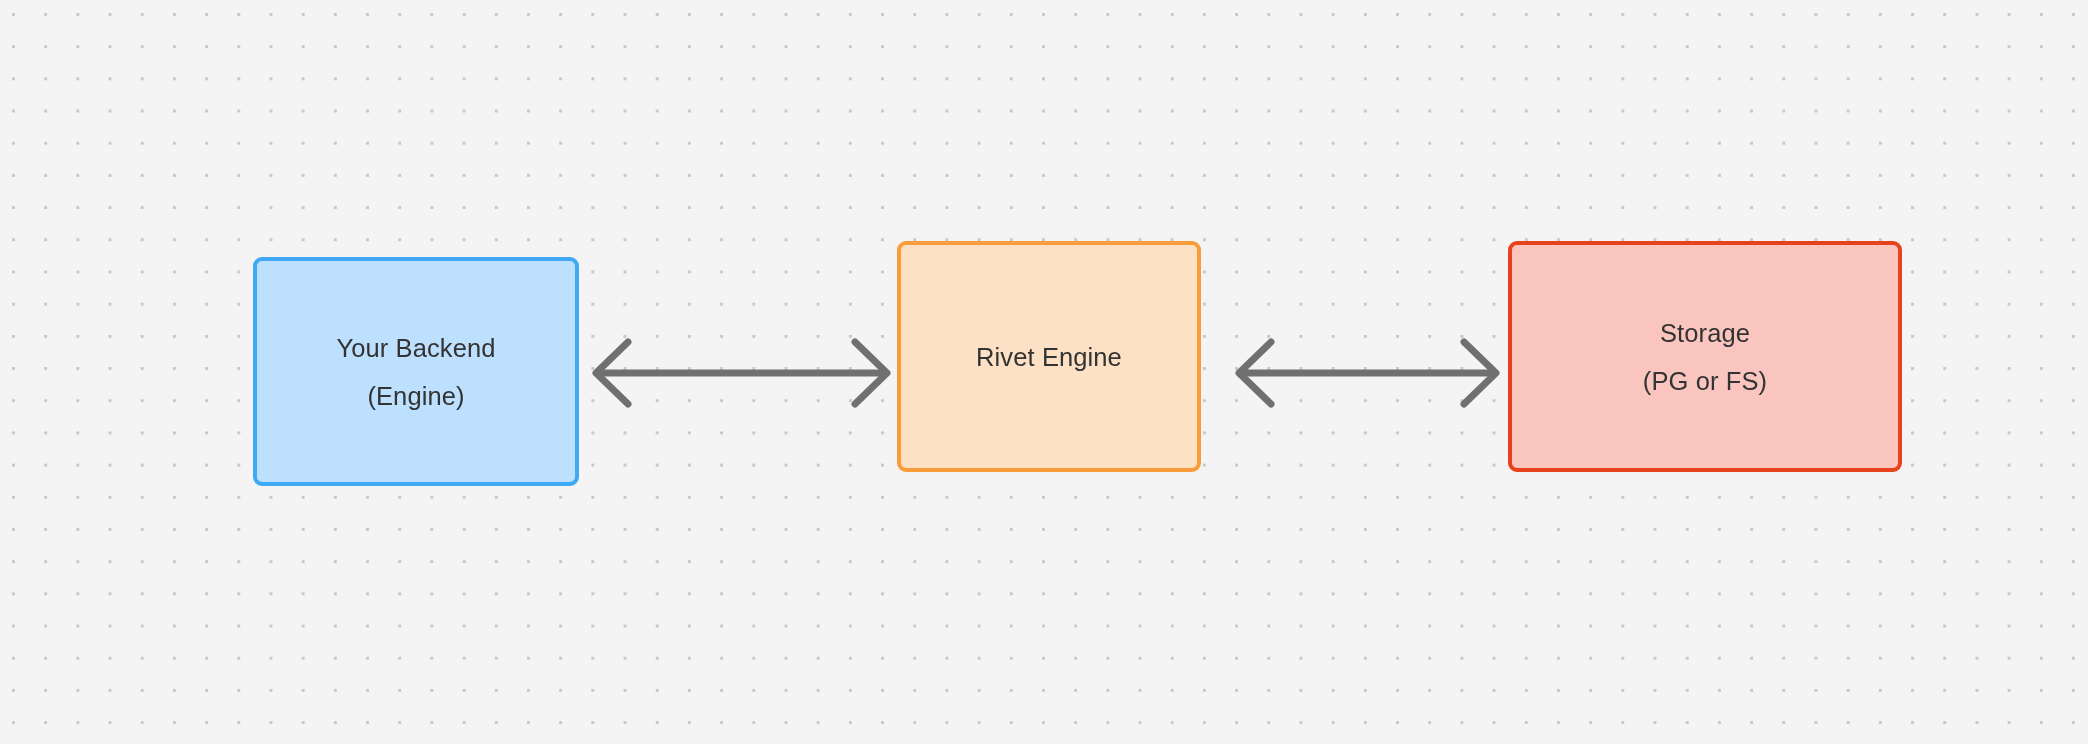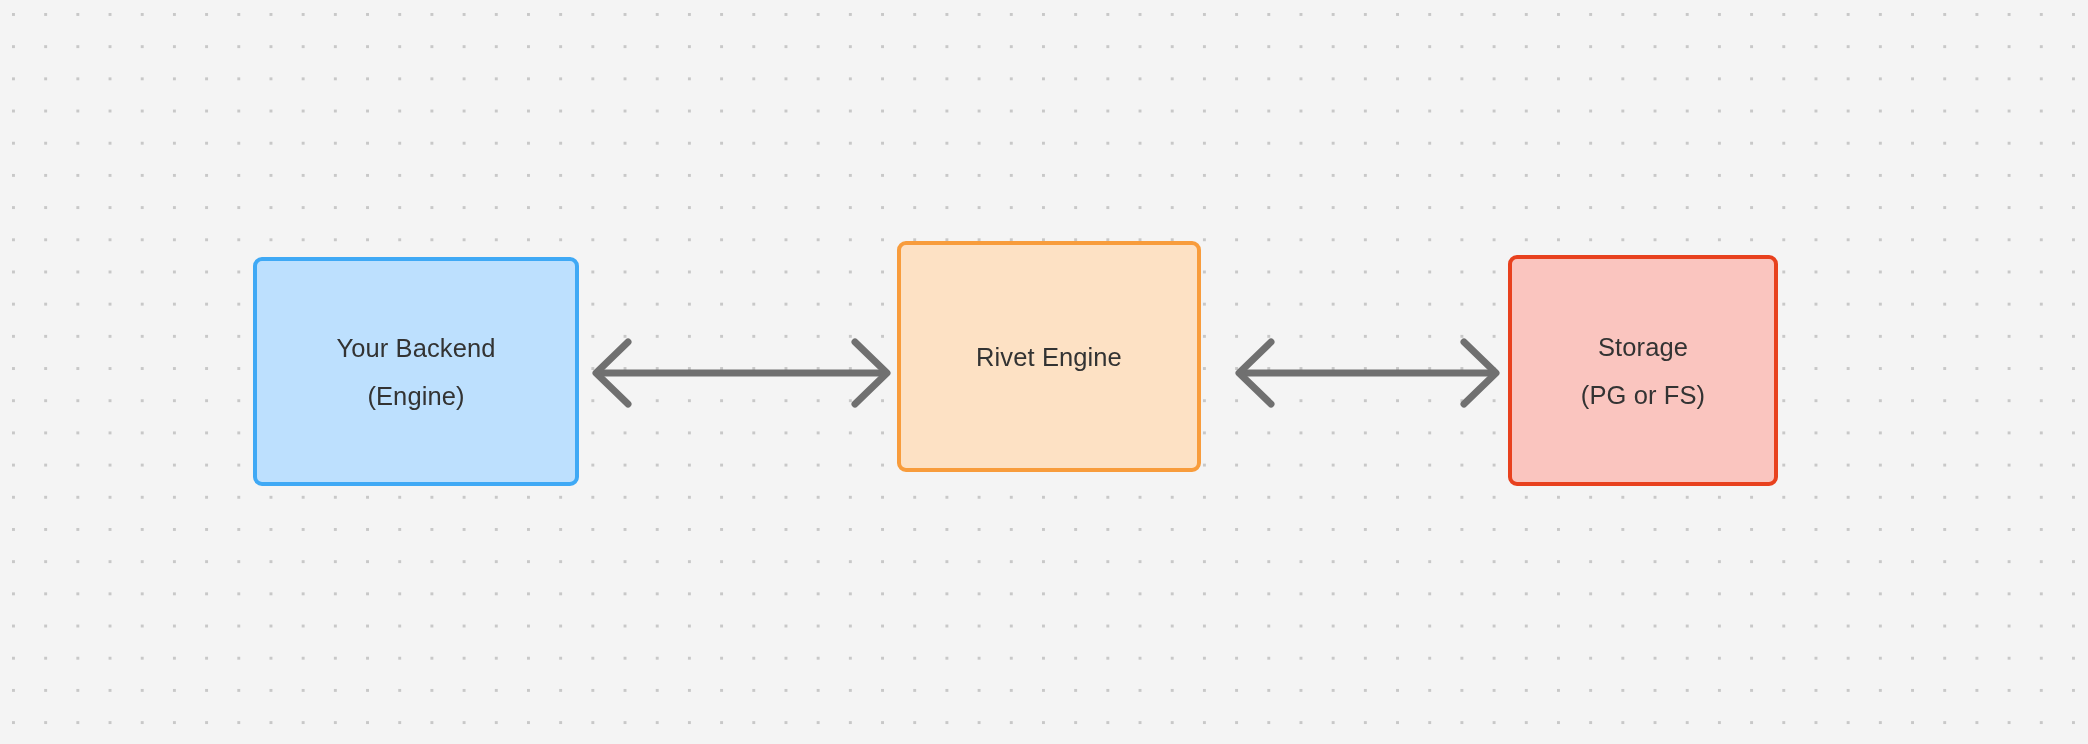--- a/index.html
+++ b/index.html
@@ -62,22 +62,22 @@
     left: 897px;
     top: 241px;
     width: 304px;
     height: 231px;
     background-color: #fde1c4;
     border-color: #f89c3c;
   }
 
   #node-storage {
     left: 1508px;
-    top: 255px;
-    width: 270px;
+    top: 241px;
+    width: 394px;
     height: 231px;
     background-color: #fac5bf;
     border-color: #e8411e;
   }
 
   
   .connector {
     position: absolute;
     top: 0;
     left: 0;

